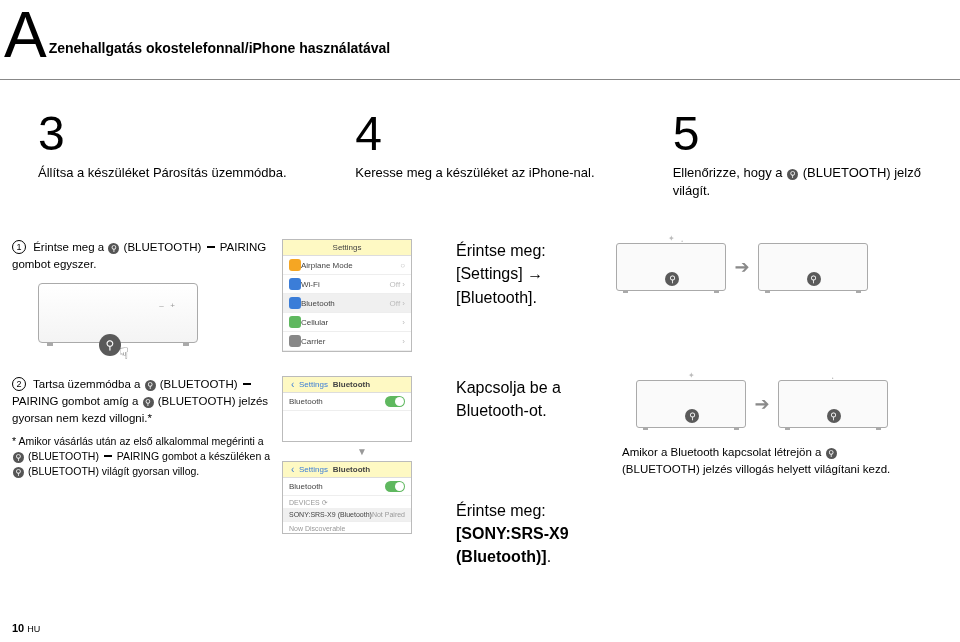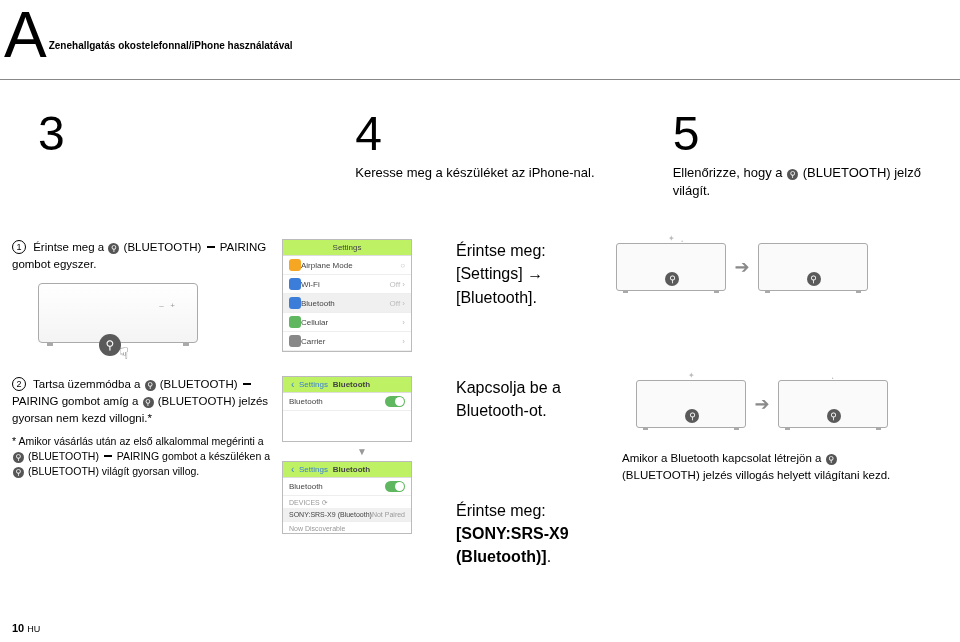--- a/index.html
+++ b/index.html
@@ -13,21 +13,21 @@
     font-size: 12px;
   }
   .header-row { display: flex; align-items: flex-start; padding: 10px 0 0 0; }
   .big-a {
     font-size: 64px;
     font-weight: 300;
     line-height: 0.8;
     padding-left: 4px;
   }
   .header-title {
-    font-size: 10px;
+    font-size: 14px;
     font-weight: 600;
     padding-top: 30px;
     padding-left: 2px;
   }
   hr.sep {
     border: none;
     border-top: 1px solid #888;
     margin: 18px 0 30px 0;
     width: 100%;
   }
@@ -86,21 +86,21 @@
   .hand-ico { position:absolute; font-size:16px; bottom:-24px; left:80px; color:#666;}
 
   
   .phone {
     width: 130px;
     background:#fff;
     border:1px solid #bbb;
     font-size:8px;
     color:#444;
   }
-  .phone .titlebar { background:#bef264; text-align:center; padding:3px 0; font-size:8px; border-bottom:1px solid #ddd;}
+  .phone .titlebar { background:#fef9c3; text-align:center; padding:3px 0; font-size:8px; border-bottom:1px solid #ddd;}
   .phone .row-item { display:flex; align-items:center; justify-content:space-between; padding:3px 6px; border-bottom:1px solid #eee;}
   .phone .row-item .lbl { display:flex; align-items:center; }
   .phone .row-item .chev { color:#bbb;}
   .ico-sq { width:12px;height:12px;border-radius:3px;display:inline-block;}
   .ico-orange{background:#f5a623;} .ico-blue{background:#3b7dd8;} .ico-bt{background:#3b7dd8;}
   .ico-grey{background:#888;} .ico-green{background:#5fb85f;}
   .toggle { width:20px;height:11px;border-radius:6px;background:#5fb85f;position:relative;display:inline-block;}
   .toggle:after{content:"";position:absolute;right:1px;top:1px;width:9px;height:9px;border-radius:50%;background:#fff;}
 
   .arrow-down { text-align:center; color:#999; font-size:10px; padding:4px 0;}
@@ -152,20 +152,21 @@
 <div class="header-row">
   <div class="big-a">A</div>
   <div class="header-title">Zenehallgatás okostelefonnal/iPhone használatával</div>
 </div>
 
 <hr class="sep">
 
 <div class="steps-row">
   <div class="step">
     <div class="step-num">3</div>
+    <div class="step-text">Állítsa a készüléket Párosítás üzemmódba.</div>
   </div>
   <div class="step">
     <div class="step-num">4</div>
     <div class="step-text">Keresse meg a készüléket az iPhone-nal.</div>
   </div>
   <div class="step">
     <div class="step-num">5</div>
     <div class="step-text">
       <span>Ellenőrizze, hogy a </span><span class="bt-inline">⚲</span><span> (BLUETOOTH) jelző világít.</span>
     </div>
@@ -300,21 +301,21 @@
       <div class="mini-device">
         <span class="dot">✦</span>
         <span class="bt">⚲</span>
       </div>
       <span class="biggreen-arrow">➔</span>
       <div class="mini-device">
         <span class="dot small" style="left:50%;">•</span>
         <span class="bt">⚲</span>
       </div>
     </div>
-    <div style="font-size:11.5px;line-height:1.45;margin-top:22px;padding-left:10px;">
+    <div style="font-size:11.5px;line-height:1.45;margin-top:16px;padding-left:10px;">
       <span>Amikor a Bluetooth kapcsolat létrejön a </span><span class="bt-inline">⚲</span><span> (BLUETOOTH) jelzés villogás helyett világítani kezd.</span>
     </div>
   </div>
 </div>
 
 <div class="footer">
   <span class="pg">10</span>
   <span style="font-size:9px;">HU</span>
 </div>
 

